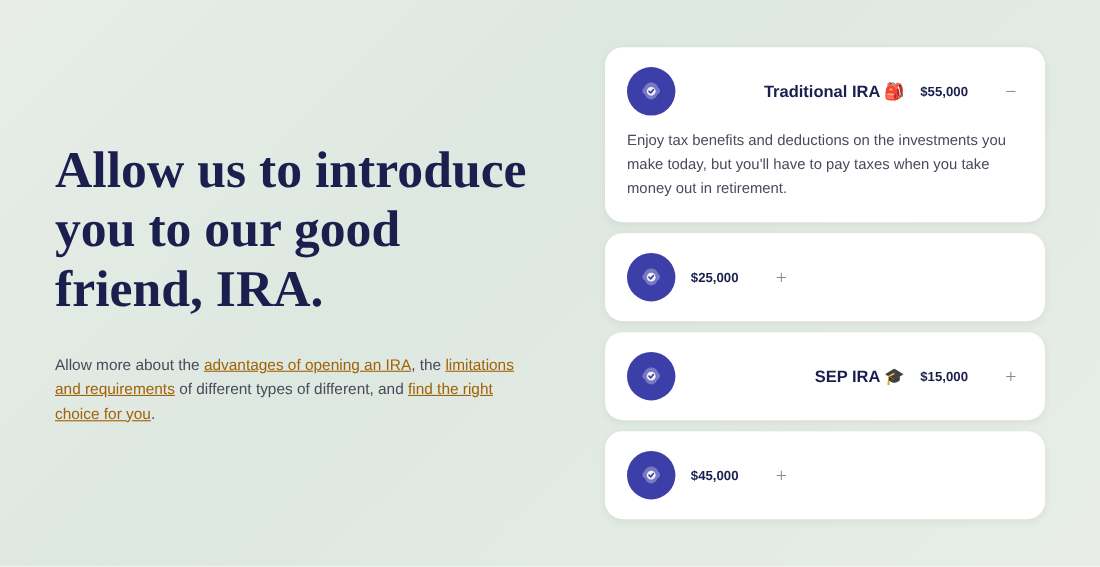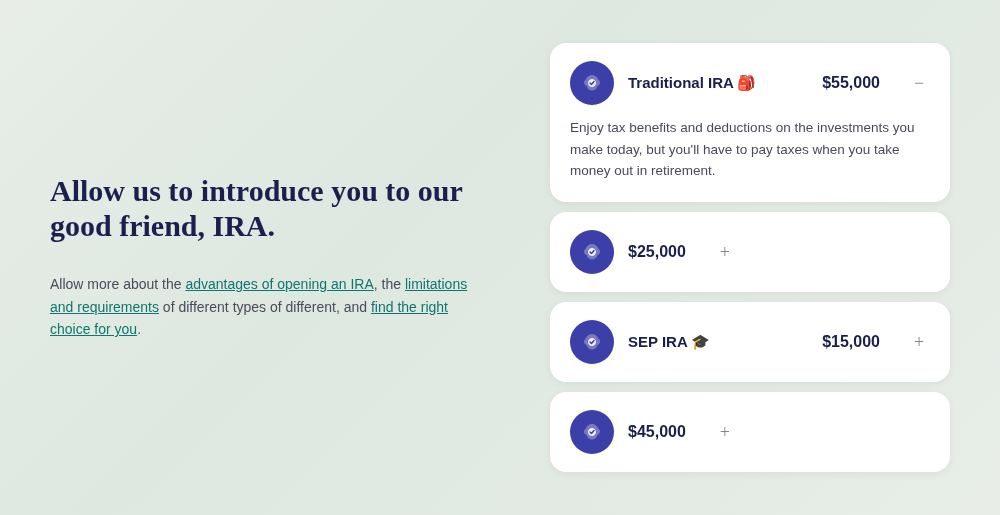--- a/index.html
+++ b/index.html
@@ -21,38 +21,38 @@
       align-items: center;
       padding: 40px 50px;
     }
 
     .left-panel {
       flex: 0 0 500px;
       padding-right: 60px;
     }
 
     .main-title {
-      font-size: 30px;
+      font-size: 47px;
       font-weight: 700;
       color: #1a1f4e;
       line-height: 1.15;
       margin-bottom: 30px;
       font-family: Georgia, 'Times New Roman', serif;
     }
 
     .description {
       font-size: 14px;
       color: #4a4a5a;
       line-height: 1.6;
       font-family: -apple-system, BlinkMacSystemFont, 'Segoe UI', sans-serif;
       font-weight: 400;
     }
 
     .description a {
-      color: #0f766e;
+      color: #a16207;
       text-decoration: underline;
     }
 
     .right-panel {
       flex: 1;
       display: flex;
       flex-direction: column;
       gap: 10px;
     }
 
@@ -64,20 +64,21 @@
     }
 
     .ira-card.expanded {
       padding-bottom: 20px;
     }
 
     .card-header {
       display: flex;
       align-items: center;
       gap: 14px;
+      text-align: right;
     }
 
     .card-icon {
       width: 44px;
       height: 44px;
       border-radius: 50%;
       background: #3d3fa8;
       display: flex;
       align-items: center;
       justify-content: center;
@@ -91,21 +92,21 @@
 
     .card-title {
       flex: 1;
       font-size: 15px;
       font-weight: 600;
       color: #1a1f4e;
       font-family: -apple-system, BlinkMacSystemFont, 'Segoe UI', sans-serif;
     }
 
     .card-amount {
-      font-size: 16px;
+      font-size: 12px;
       font-weight: 600;
       color: #1a1f4e;
       font-family: -apple-system, BlinkMacSystemFont, 'Segoe UI', sans-serif;
       margin-right: 14px;
     }
 
     .card-toggle {
       width: 22px;
       height: 22px;
       display: flex;

